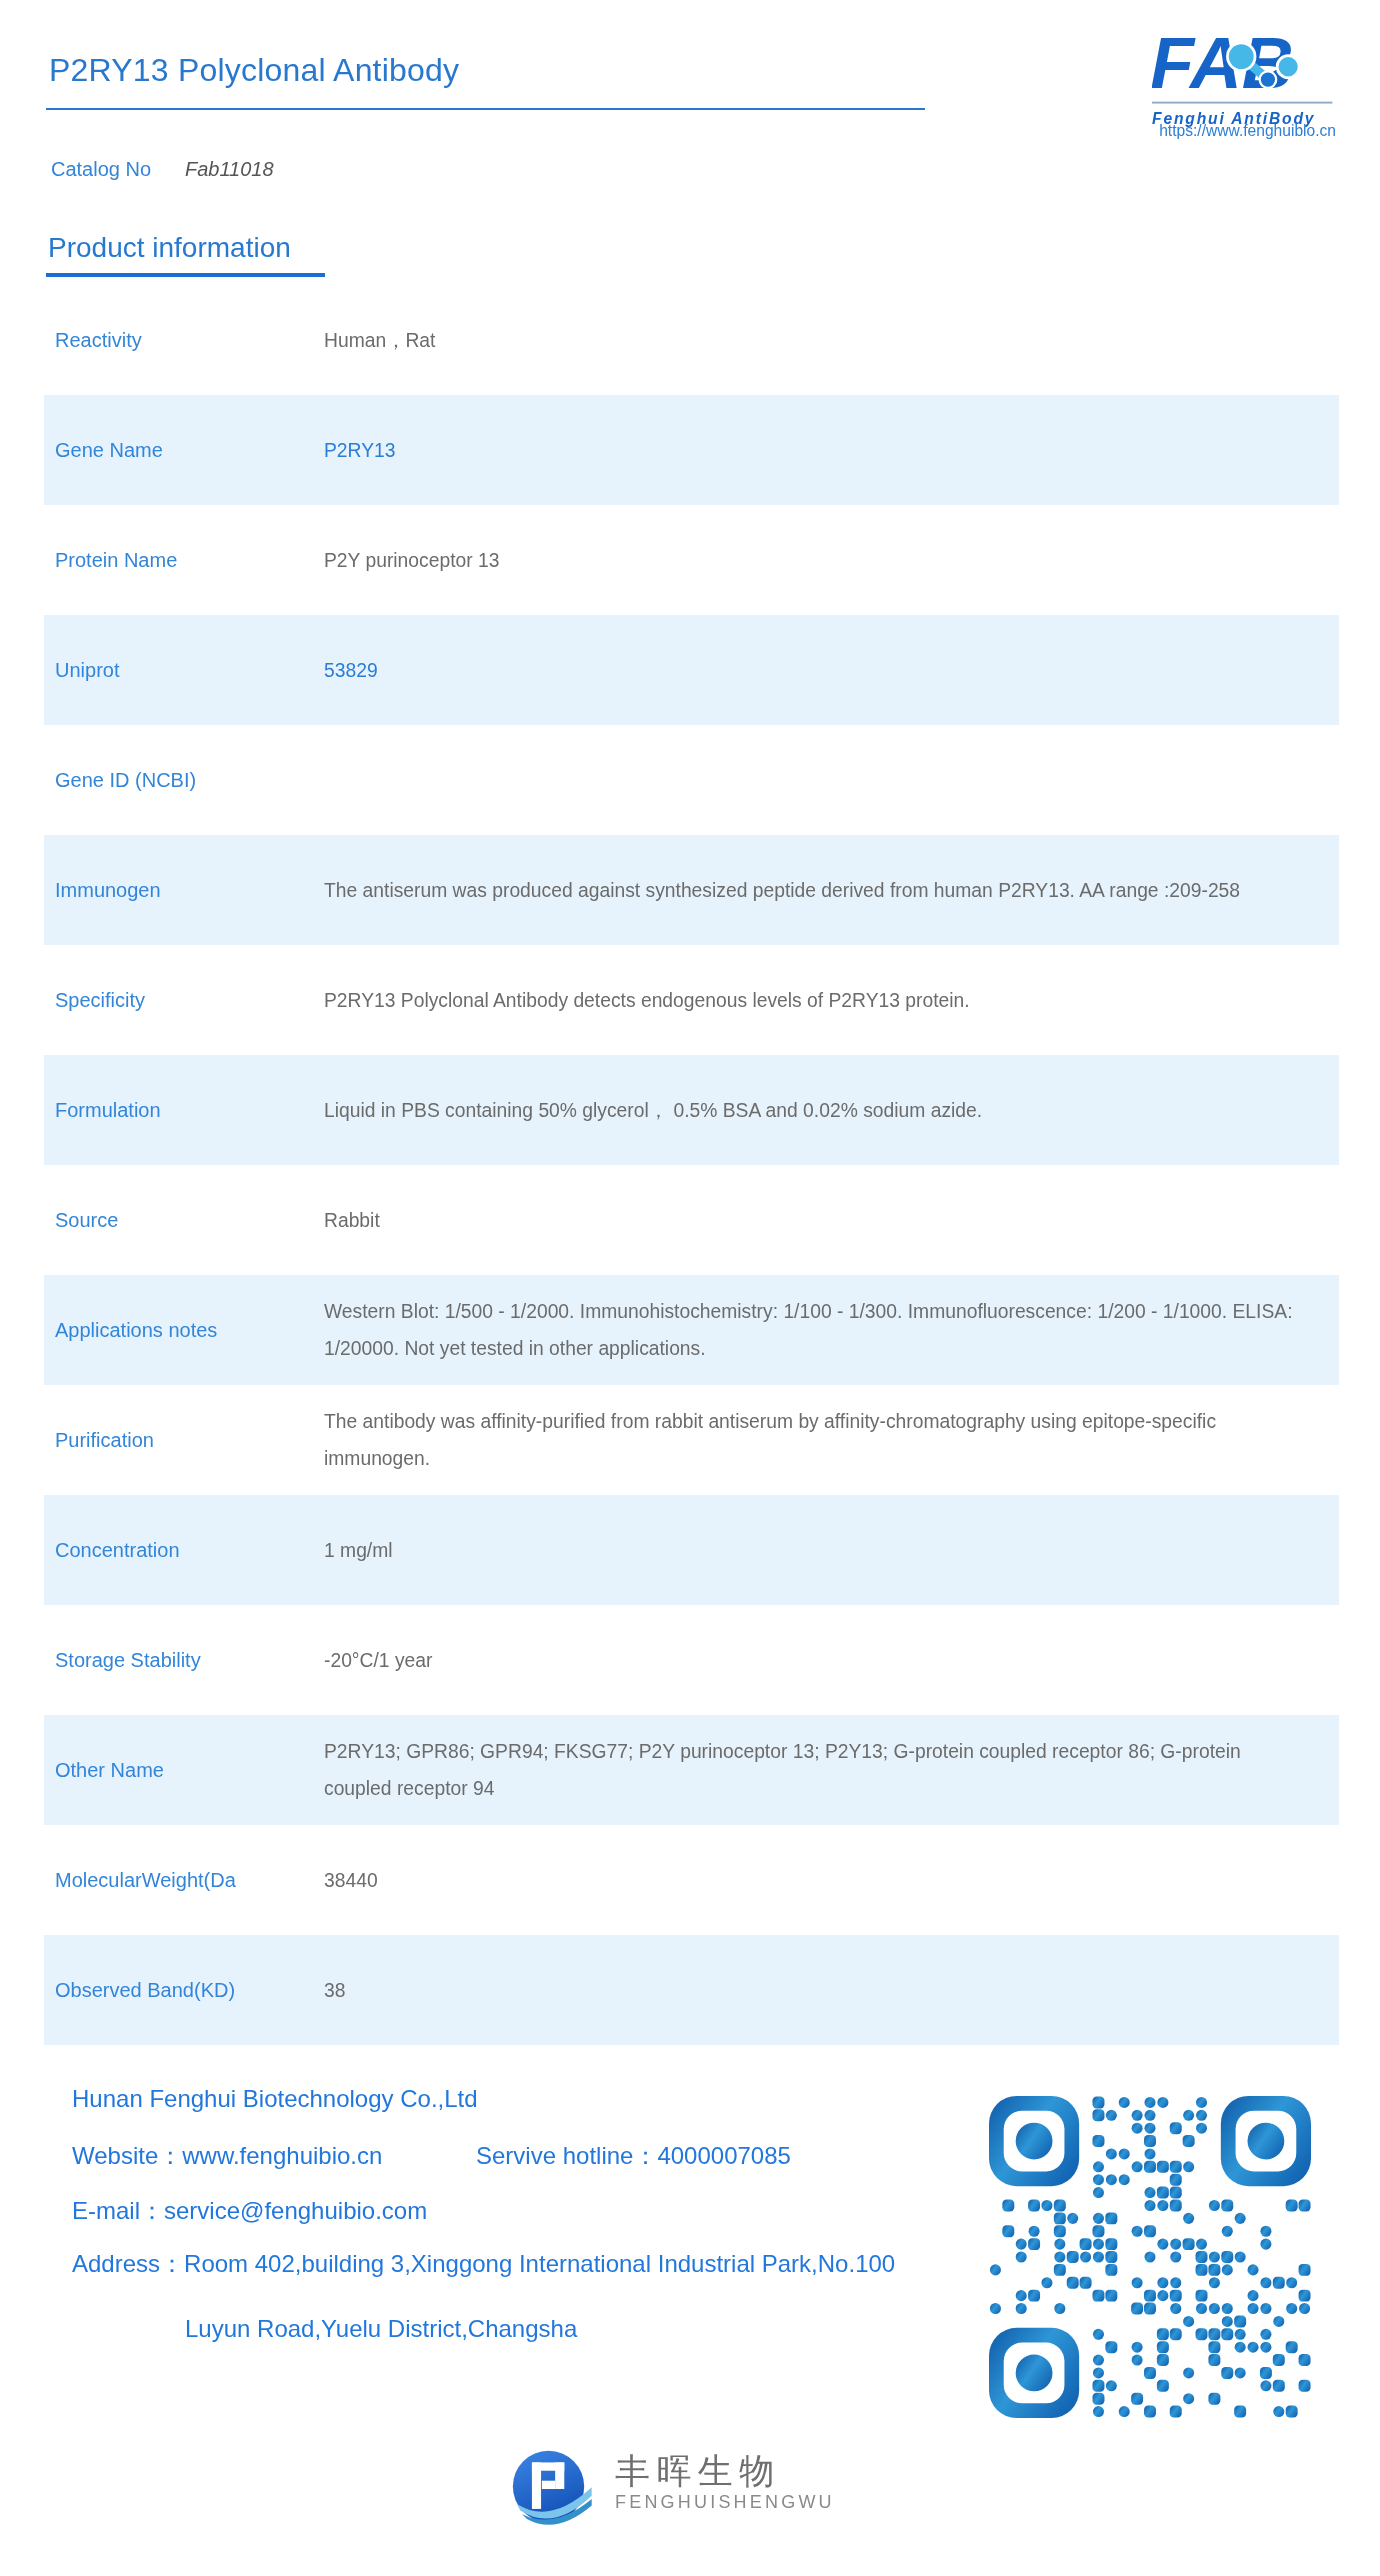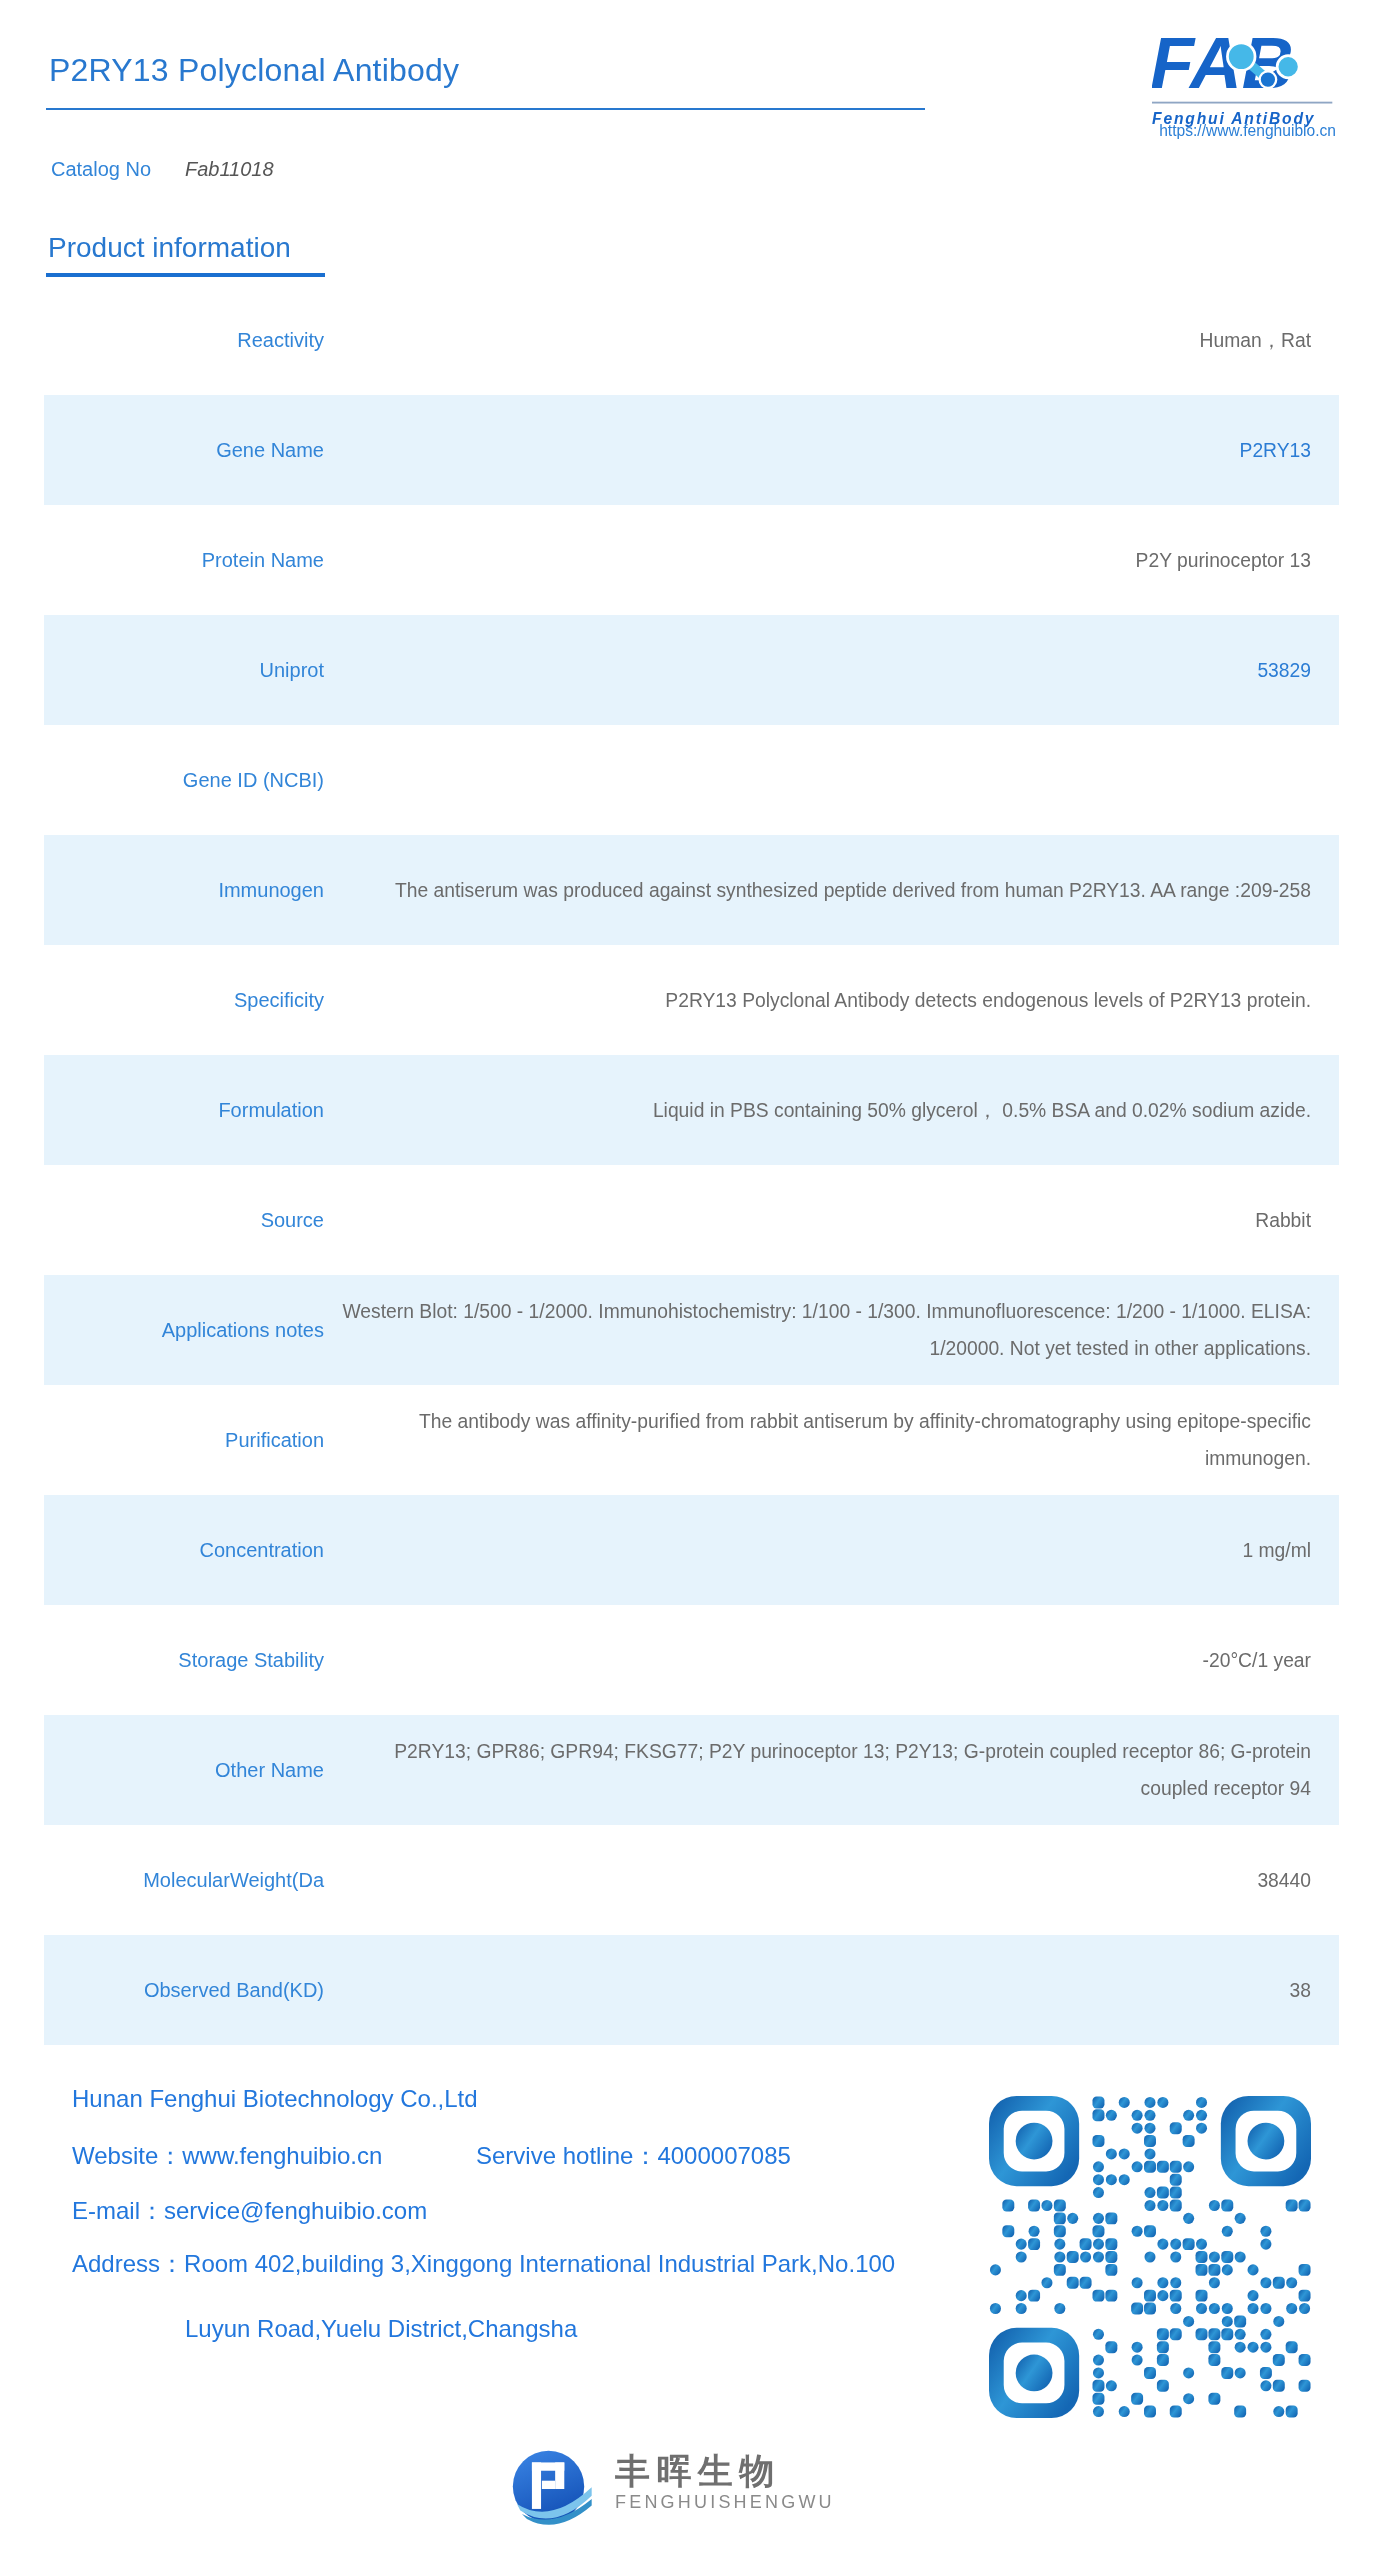--- a/index.html
+++ b/index.html
@@ -16,21 +16,21 @@
 
   
   .catalog-label{position:absolute;left:51px;top:158px;font-size:20px;color:#3285d8;}
   .catalog-value{position:absolute;left:185px;top:158px;font-size:20px;color:#555555;font-style:italic;}
 
   
   .section-heading{position:absolute;left:48px;top:232px;font-size:28px;color:#2878cf;}
   .section-rule{position:absolute;left:46px;top:273px;width:279px;height:3.7px;background:#1a6fd0;}
 
   
-  .info-table{position:absolute;left:44px;top:285px;width:1295px;text-align:right;}
+  .info-table{position:absolute;left:44px;top:285px;width:1295px;}
   .row{display:flex;align-items:center;height:110px;}
   .row.band{background:#e6f3fc;}
   .cell-label{flex:0 0 269px;padding-left:11px;font-size:20px;color:#3285d8;}
   .cell-value{flex:1;padding-right:28px;font-size:19.3px;color:#6b6b6b;line-height:37px;
               overflow-wrap:anywhere;}
   .cell-value.v-blue{color:#2b7cd4;}
 
   
   .footer-line{position:absolute;font-size:24px;color:#2277dd;white-space:nowrap;}
   .f-company{left:72px;top:2085px;}
@@ -39,21 +39,21 @@
   .f-email{left:72px;top:2195px;}
   .f-addr1{left:72px;top:2248px;}
   .f-addr2{left:185px;top:2315px;}
 
   
   .qr-box{position:absolute;left:989px;top:2096px;width:322px;height:322px;}
 
   
   .bottom-logo{position:absolute;left:512px;top:2445px;display:flex;align-items:flex-start;}
   .bl-text{margin-left:20px;padding-top:5.5px;}
-  .bl-cn{font-size:35px;color:#6f6f6f;letter-spacing:6.4px;font-weight:700;line-height:40px;}
+  .bl-cn{font-size:35px;color:#6f6f6f;letter-spacing:6.4px;font-weight:400;line-height:40px;}
   .bl-en{margin-top:1px;font-size:18px;color:#8a8a8a;letter-spacing:3.2px;}
 </style>
 </head>
 <body>
 
 <div class="page">
 
   <div class="doc-title">P2RY13 Polyclonal Antibody</div>
   <div class="title-rule"></div>
 

